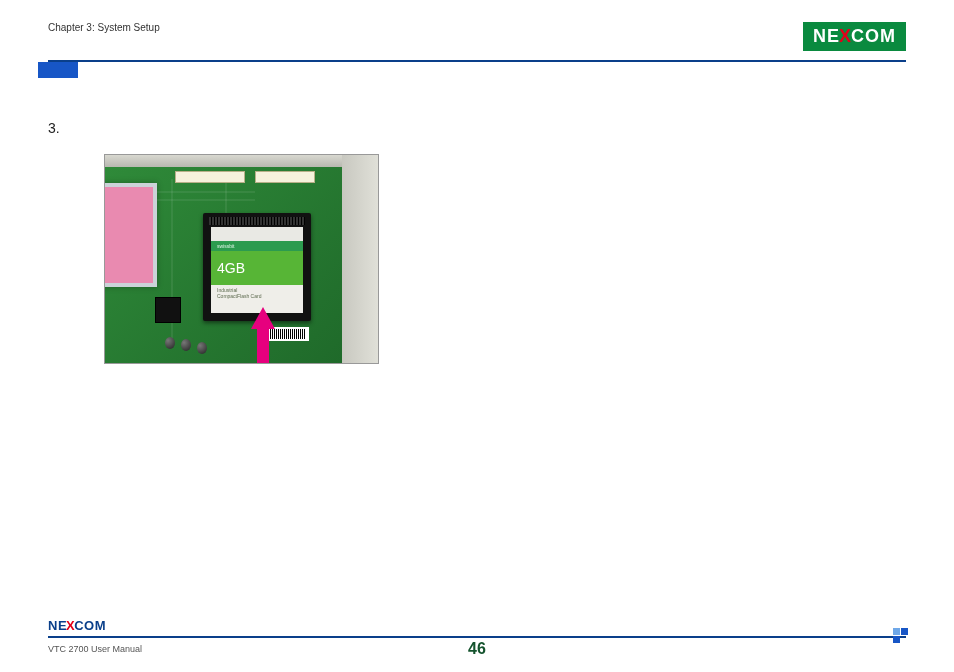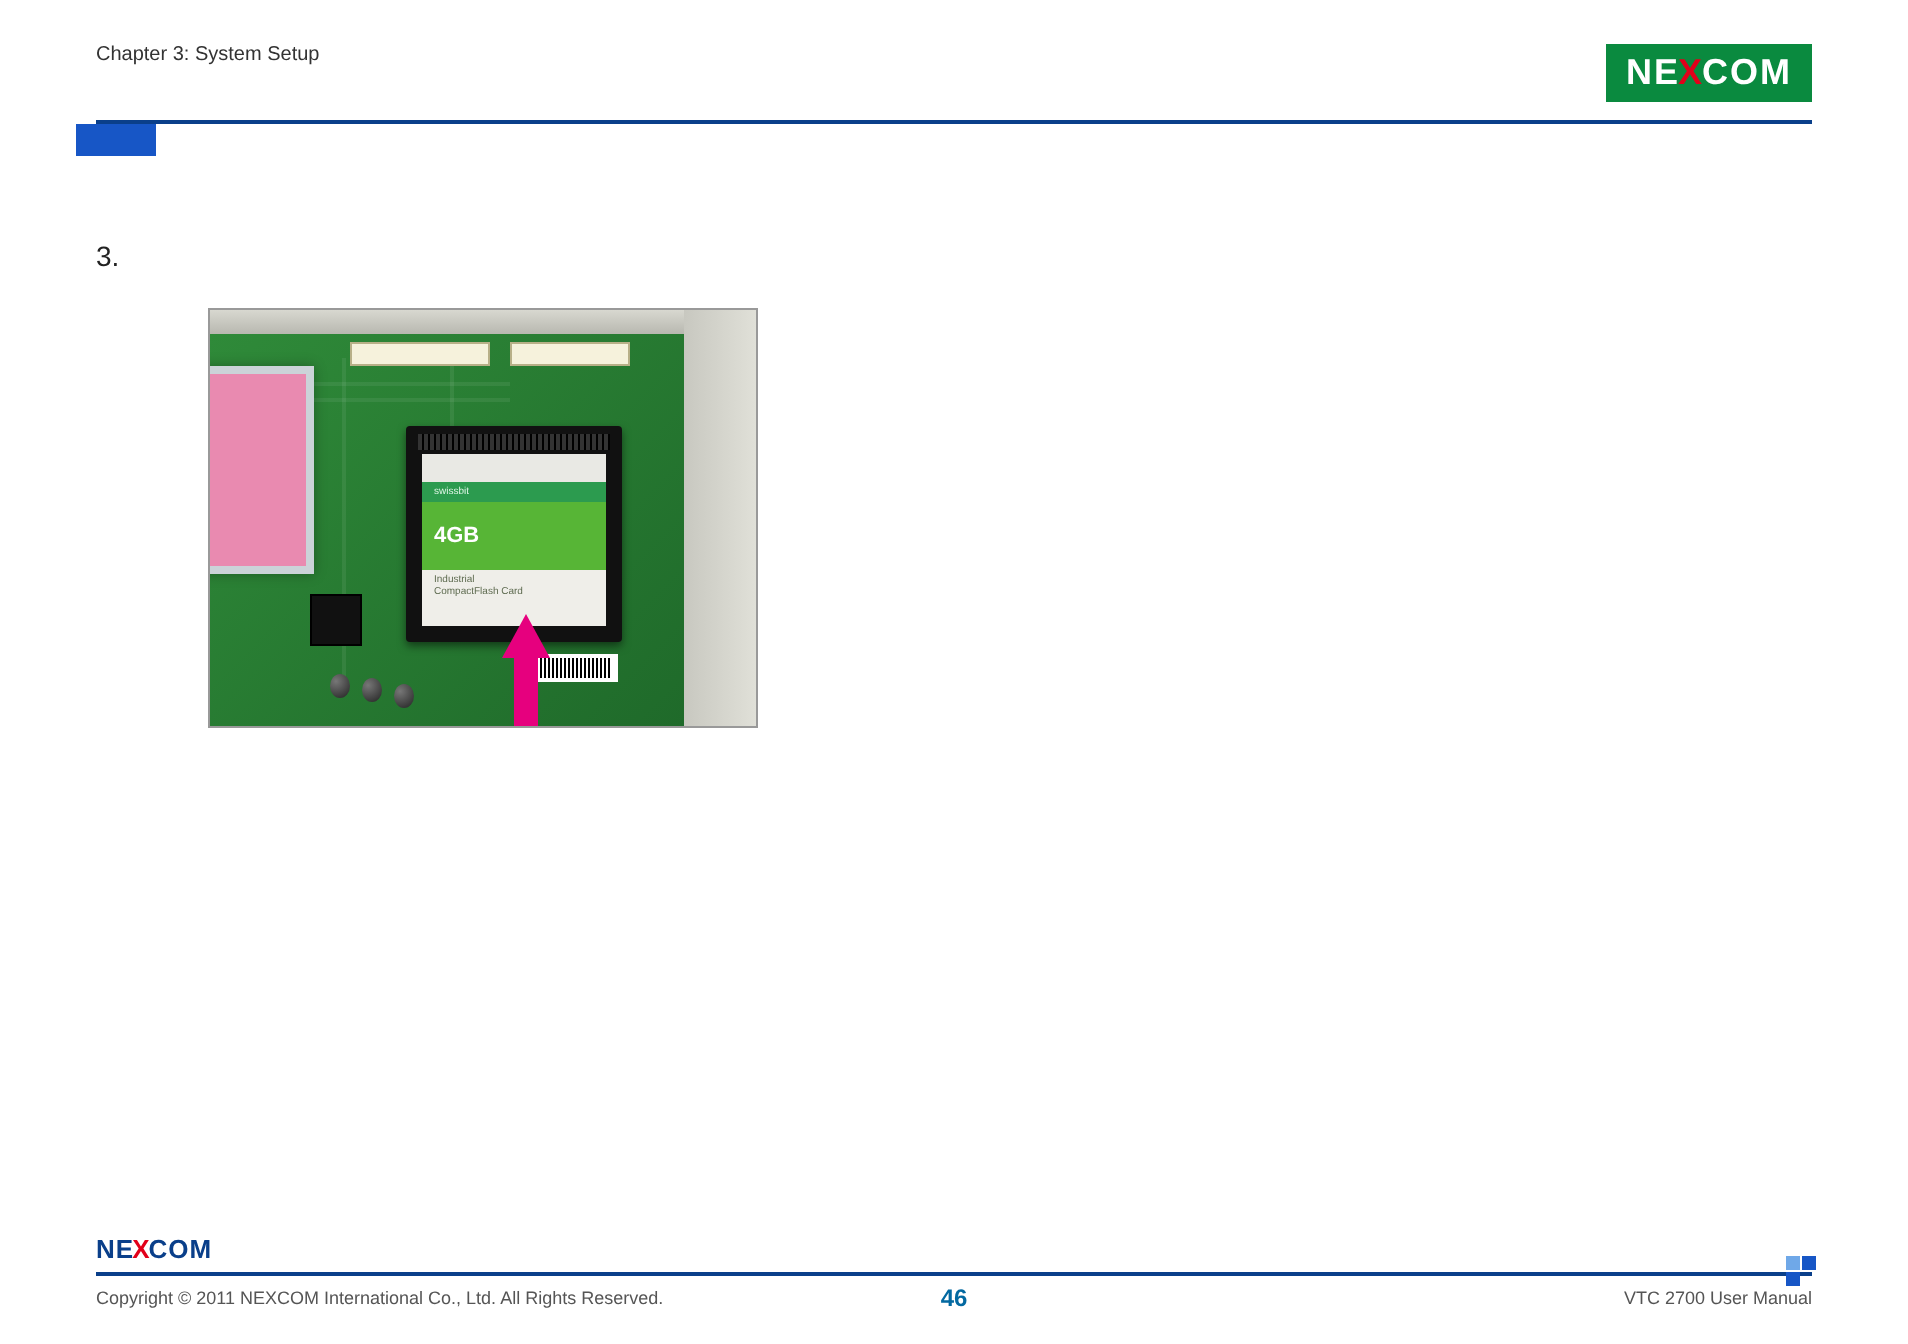--- a/index.html
+++ b/index.html
@@ -137,21 +137,21 @@
   background: #f4f4f0;
   display: flex; flex-direction: column;
 }
 .cf-top { flex: 0 0 14px; background: #e9e9e4; }
 .cf-green {
   flex: 0 0 34px; background: #57b536;
   display: flex; align-items: center; justify-content: flex-start;
   padding-left: 6px;
 }
 .cf-green-inner {
-  color: #fff; font-weight: 700; font-size: 11px;
+  color: #fff; font-weight: 400; font-size: 14px;
 }
 .cf-brand-strip {
   flex: 0 0 10px; background: #2c9b4f;
   font-size: 5px; color: #dff5e6; padding-left: 6px; line-height: 10px;
 }
 .cf-label {
   flex: 1; background: #efeee9;
   font-size: 5px; color: #5e6b50; padding: 2px 6px; line-height: 6px;
 }
 .barcode {
@@ -201,21 +201,21 @@
 .footer-squares span:nth-child(1){ background:#6fa8e8; }
 .footer-squares span:nth-child(2){ background:#1756c6; }
 .footer-squares span:nth-child(3){ background:#1756c6; }
 .footer-squares span:nth-child(4){ background:transparent; }
 .footer-row {
   display: flex; justify-content: space-between; align-items: center;
   margin-top: 6px;
   font-size: 9px; color: #555;
 }
 .page-num {
-  font-weight: 700; font-size: 12px; color: #0369a1;
+  font-weight: 700; font-size: 16px; color: #14532d;
   position: absolute; left: 50%; transform: translateX(-50%);
 }
 </style>
 </head>
 <body>
 
 <div class="page">
   <div class="header">
     <div class="chapter-title">Chapter 3: System Setup</div>
     <div class="logo-top">
@@ -282,18 +282,17 @@
     </div>
     <div class="footer-rule">
       <div class="footer-squares">
         <span></span>
           <span></span>
           <span></span>
           <span></span>
       </div>
     </div>
     <div class="footer-row">
-      <span>Copyright © 2011 NEXCOM International Co., Ltd. All Rights Reserved.</span>
       <span class="page-num">46</span>
       <span>VTC 2700 User Manual</span>
     </div>
   </div>
 </div>
 
 </body></html>

